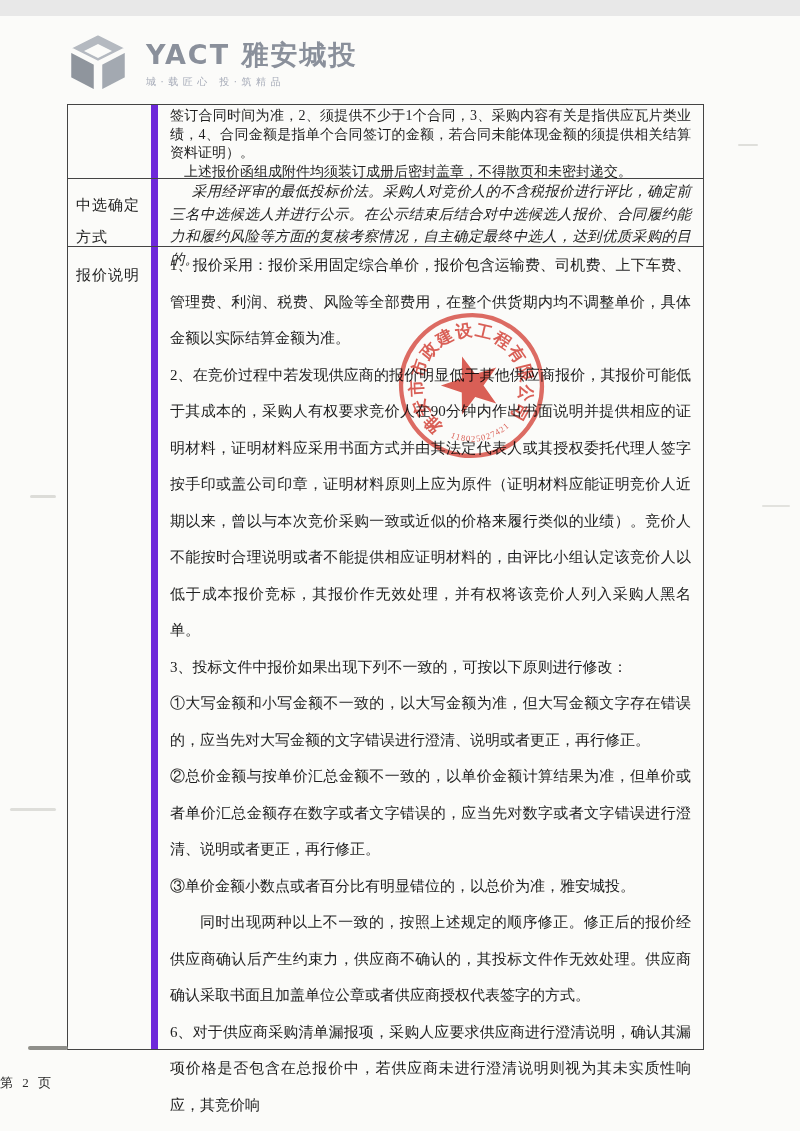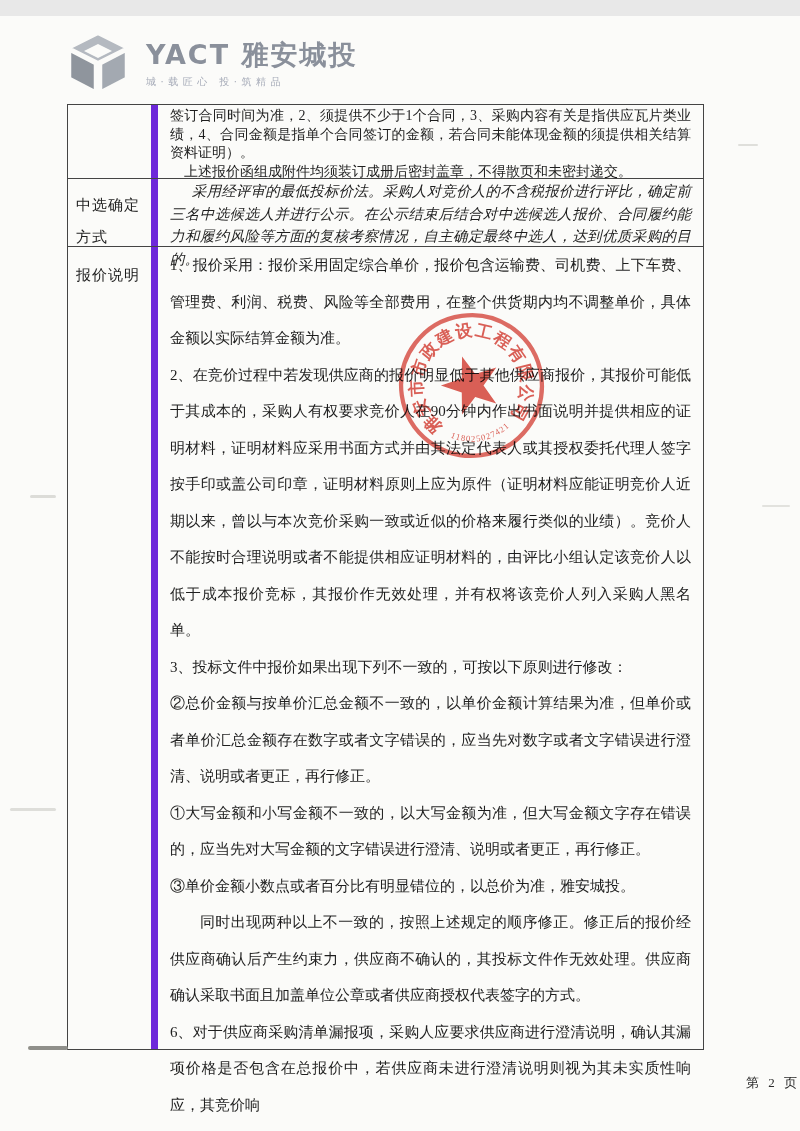--- a/index.html
+++ b/index.html
@@ -47,21 +47,21 @@
   
   .seal{
     position:absolute;left:395px;top:293px;width:153px;height:153px;
     opacity:.86;mix-blend-mode:multiply;transform:rotate(-8deg);
     pointer-events:none;
   }
   .seal svg{width:100%;height:100%;display:block;}
   .seal text{font-family:"Liberation Serif","DejaVu Serif",serif;}
   
   .footer{
-    position:absolute;left:0;top:1058px;width:100%;text-align:right;
+    position:absolute;left:0;top:1058px;width:100%;text-align:left;
     font-size:13px;color:#2a2a2a;letter-spacing:3px;
   }
   
   .artifact{position:absolute;border-radius:2px;}
   .a1{left:30px;top:479px;width:26px;height:3px;background:#dcdcd8;}
   .a2{left:10px;top:792px;width:46px;height:3px;background:#dedeDA;background:#dededa;}
   .a3{left:738px;top:128px;width:20px;height:2px;background:#dfdfdb;}
   .a4{left:762px;top:489px;width:28px;height:2px;background:#e2e2de;}
   .a5{left:28px;top:1030px;width:40px;height:4px;background:#8f8f8a;}
 </style>
@@ -99,22 +99,22 @@
         <p class="p-indent15">采用经评审的最低投标价法。采购人对竞价人的不含税报价进行评比，确定前三名中选候选人并进行公示。在公示结束后结合对中选候选人报价、合同履约能力和履约风险等方面的复核考察情况，自主确定最终中选人，达到优质采购的目的。</p>
       </div>
     </div>
 
     <div class="t-row row-3">
       <div class="t-label">报价说明</div>
       <div class="t-content">
         <p>1、报价采用：报价采用固定综合单价，报价包含运输费、司机费、上下车费、管理费、利润、税费、风险等全部费用，在整个供货期内均不调整单价，具体金额以实际结算金额为准。</p>
         <p>2、在竞价过程中若发现供应商的报价明显低于其他供应商报价，其报价可能低于其成本的，采购人有权要求竞价人在90分钟内作出书面说明并提供相应的证明材料，证明材料应采用书面方式并由其法定代表人或其授权委托代理人签字按手印或盖公司印章，证明材料原则上应为原件（证明材料应能证明竞价人近期以来，曾以与本次竞价采购一致或近似的价格来履行类似的业绩）。竞价人不能按时合理说明或者不能提供相应证明材料的，由评比小组认定该竞价人以低于成本报价竞标，其报价作无效处理，并有权将该竞价人列入采购人黑名单。</p>
         <p>3、投标文件中报价如果出现下列不一致的，可按以下原则进行修改：</p>
+        <p>①大写金额和小写金额不一致的，以大写金额为准，但大写金额文字存在错误的，应当先对大写金额的文字错误进行澄清、说明或者更正，再行修正。</p>
         <p>②总价金额与按单价汇总金额不一致的，以单价金额计算结果为准，但单价或者单价汇总金额存在数字或者文字错误的，应当先对数字或者文字错误进行澄清、说明或者更正，再行修正。</p>
-        <p>①大写金额和小写金额不一致的，以大写金额为准，但大写金额文字存在错误的，应当先对大写金额的文字错误进行澄清、说明或者更正，再行修正。</p>
         <p>③单价金额小数点或者百分比有明显错位的，以总价为准，雅安城投。</p>
         <p class="p-indent2">同时出现两种以上不一致的，按照上述规定的顺序修正。修正后的报价经供应商确认后产生约束力，供应商不确认的，其投标文件作无效处理。供应商确认采取书面且加盖单位公章或者供应商授权代表签字的方式。</p>
         <p>6、对于供应商采购清单漏报项，采购人应要求供应商进行澄清说明，确认其漏项价格是否包含在总报价中，若供应商未进行澄清说明则视为其未实质性响应，其竞价响</p>
       </div>
     </div>
 
   </div>
 
   <div class="seal">
     <svg viewBox="0 0 150 150" aria-hidden="true">

